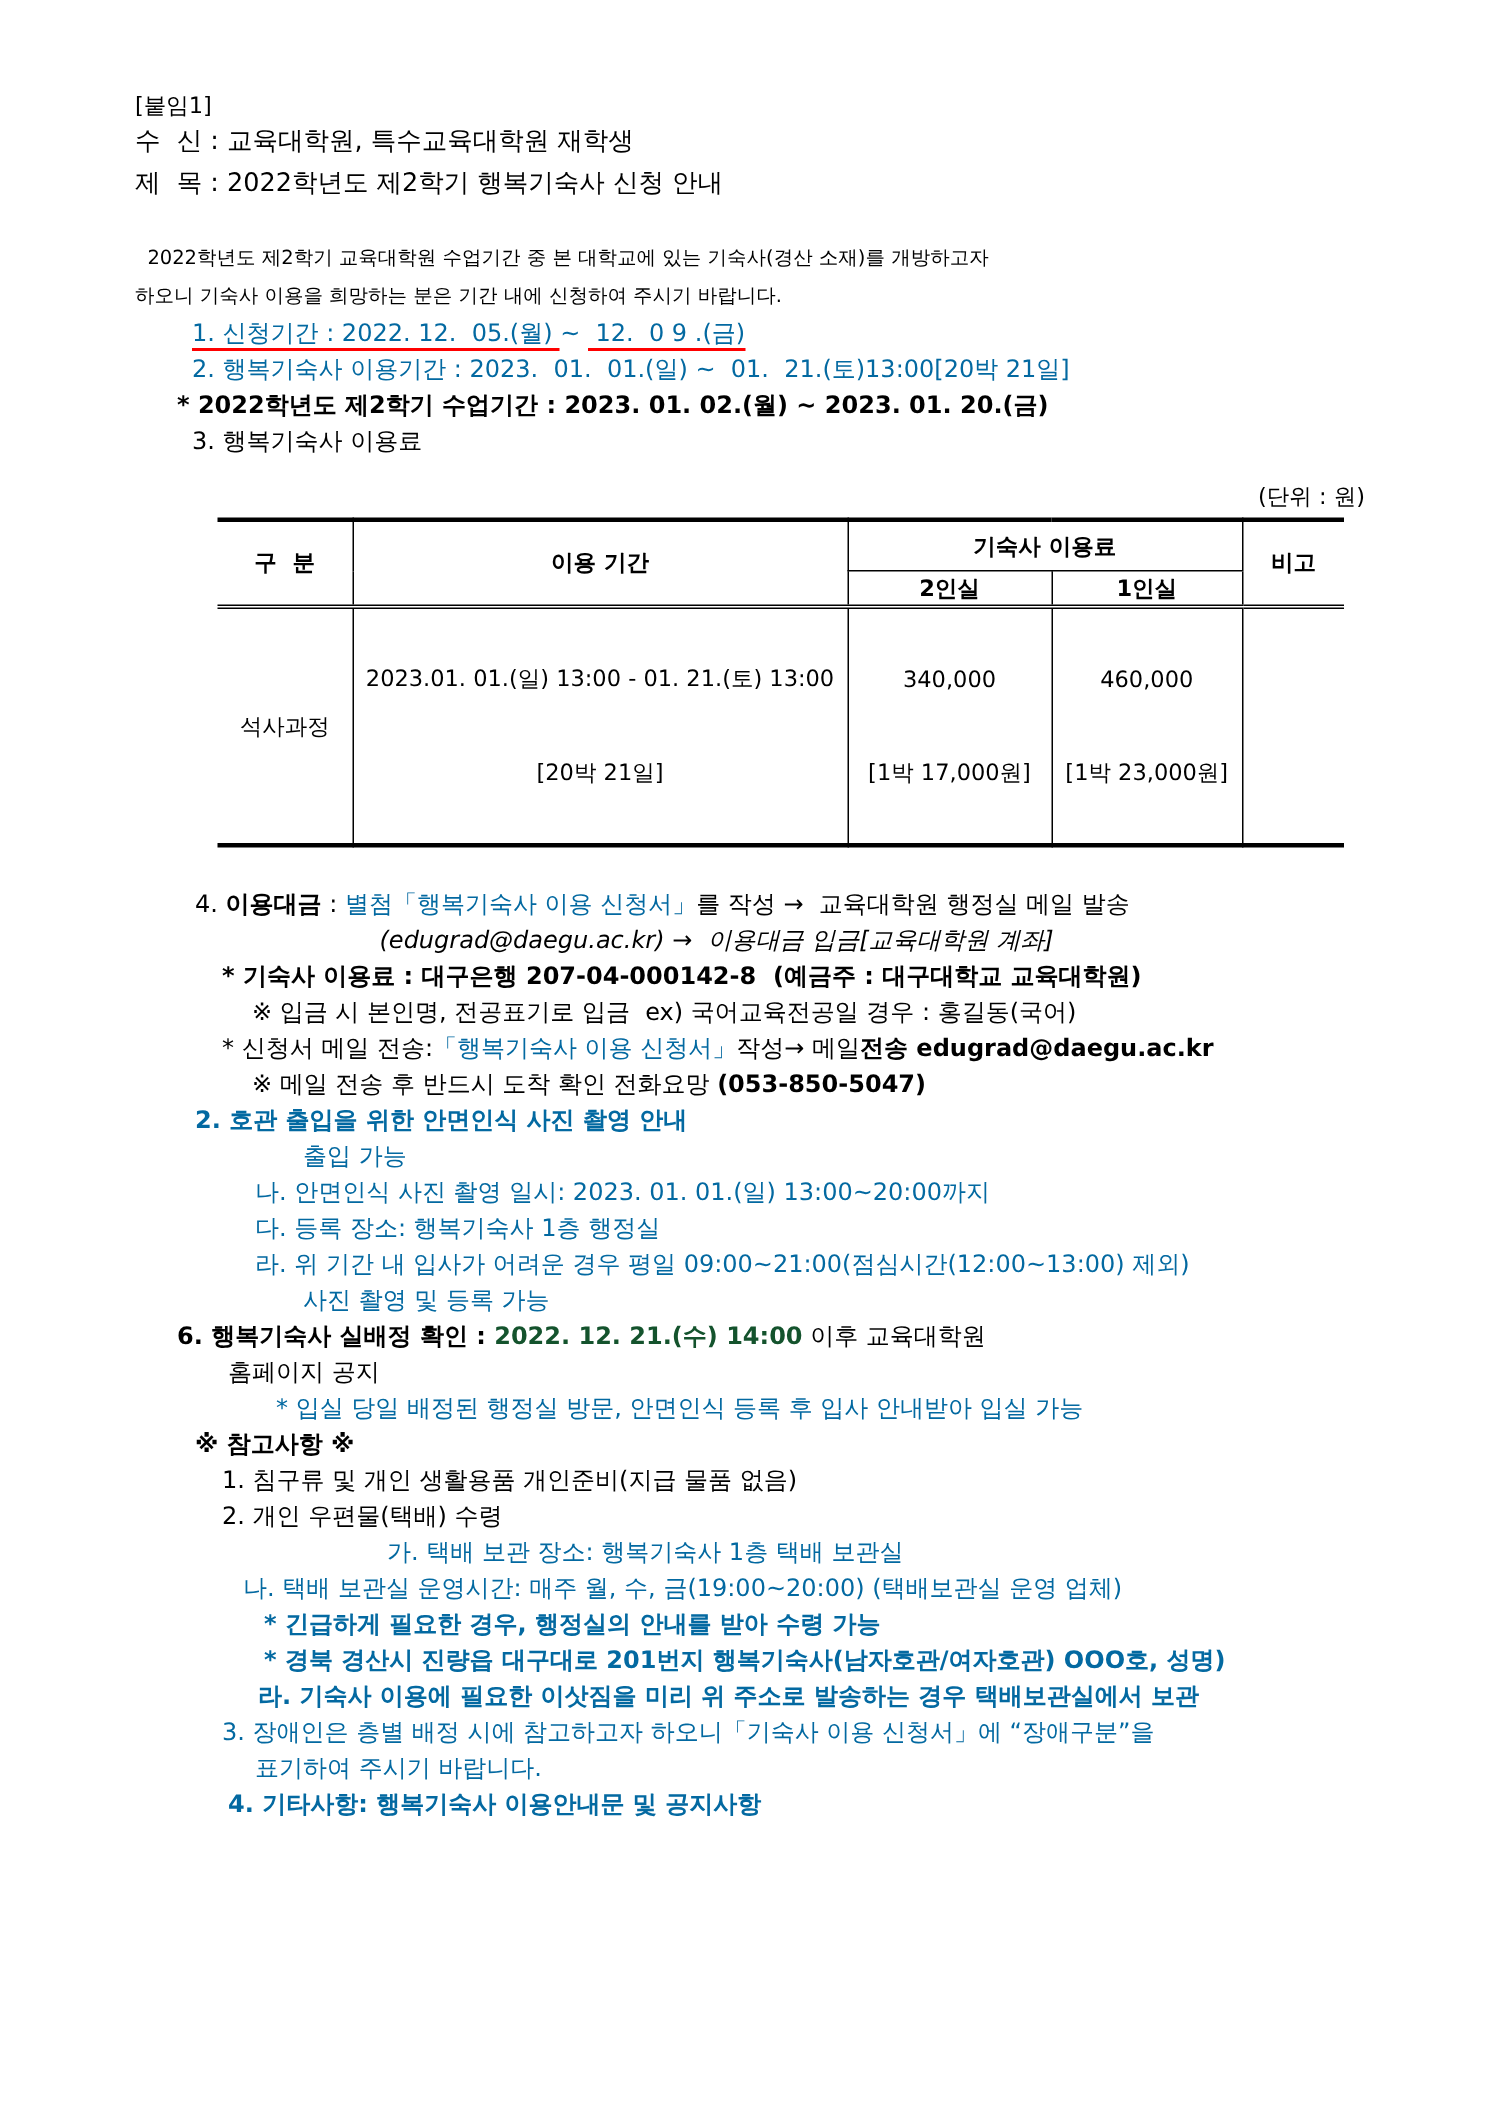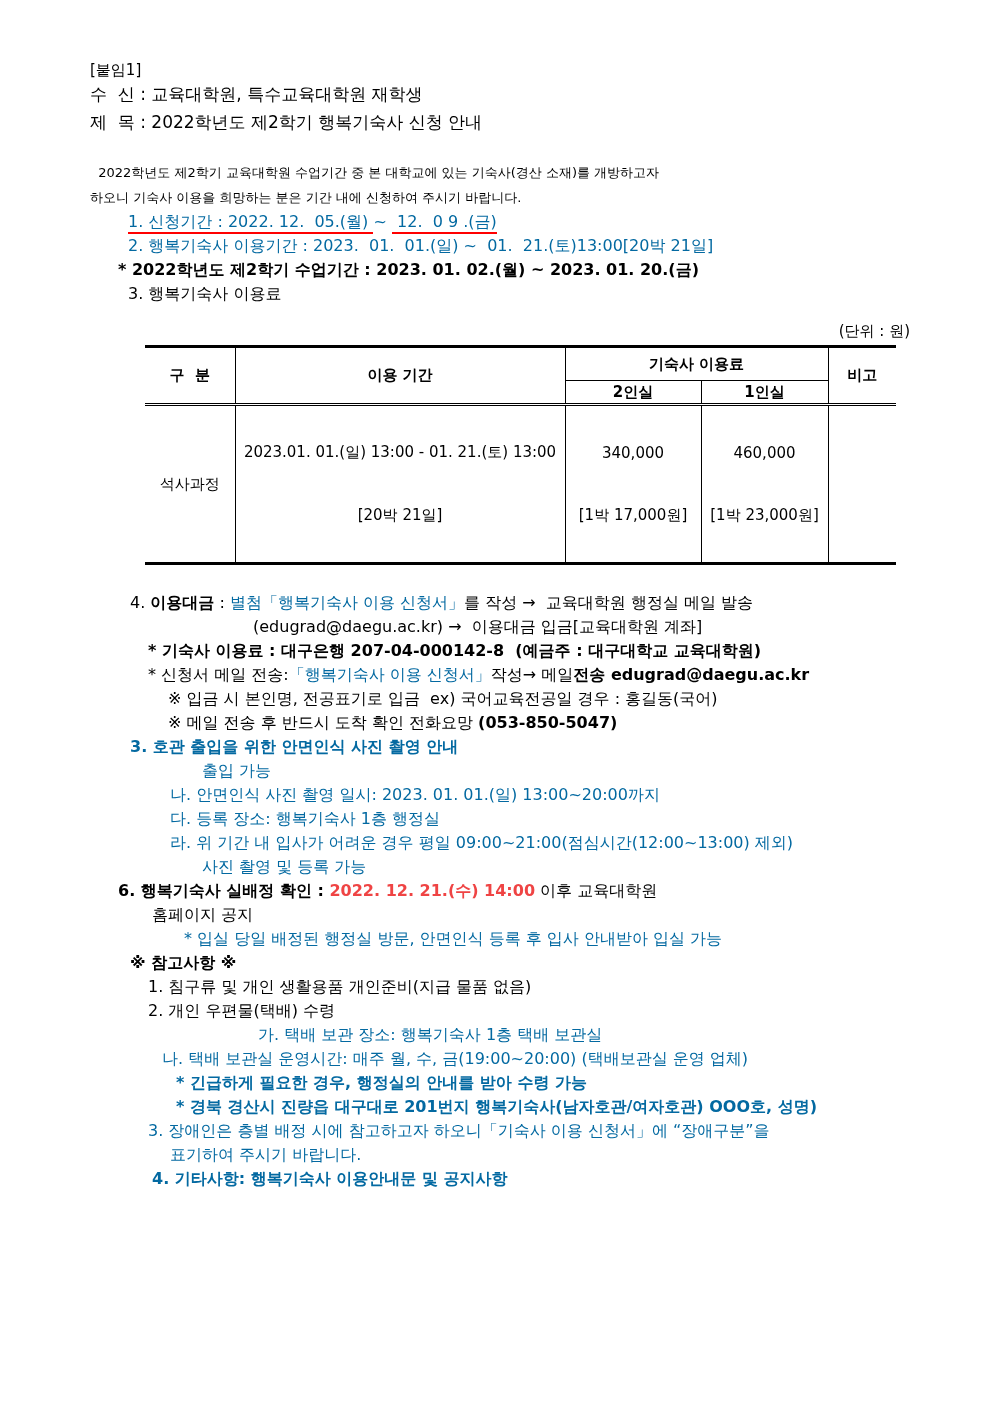--- a/index.html
+++ b/index.html
@@ -5,36 +5,36 @@
   html,body { margin:0; padding:0; background:#ffffff; }
   .page {
     width:992px; height:1403px; box-sizing:border-box;
     padding:60px 80px 11px 90px;
     font-family:"DejaVu Sans","Liberation Sans",sans-serif;
     font-size:16px; color:#000;
     position:relative; overflow:hidden;
   }
   .line { white-space:pre; line-height:24px; }
   .blue { color:#0369a1; }
-  .red  { color:#ef4444; }
+  .red  { color:#14532d; }
   .b    { font-weight:bold; }
   .ured { border-bottom:2px solid #ff0000; padding-bottom:1px; }
 
   .tag   { font-size:15px; line-height:20px; }
   .title { font-size:36px; font-weight:bold; text-align:center;
            letter-spacing:5px; margin:16px 0 30px 0; white-space:pre; }
   .meta  { font-size:17px; line-height:28px; white-space:pre; }
   .intro { margin-top:24px; font-size:13px; }
   .intro .line { line-height:25px; }
 
   .i1  { padding-left:38px; }
   .i1n { padding-left:28px; }
   .i2s { padding-left:58px; }
   .i2n { padding-left:78px; }
-  .i2c { padding-left:163px; }
+  .i2c { padding-left:163px;font-style:italic; }
   .i3  { padding-left:80px; }
   .i3w { padding-left:112px; }
   .i6a { padding-left:62px; }
   .i6s { padding-left:94px; }
   .r0  { padding-left:40px; }
   .r1  { padding-left:58px; }
   .r2g { padding-left:168px; }
   .r2  { padding-left:72px; }
   .r2s { padding-left:86px; }
   .r2r { padding-left:82px; }
@@ -120,27 +120,27 @@
       </td>
       <td class="vl"></td>
     </tr>
   </tbody>
     </table>
 
   <div class="sec">
     <div class="line r0"><span>4. </span><span class="b">이용대금</span><span> : </span><span class="blue">별첨「행복기숙사 이용 신청서」</span><span>를 작성 →  교육대학원 행정실 메일 발송</span></div>
     <div class="line i2c">(edugrad@daegu.ac.kr) →  이용대금 입금[교육대학원 계좌]</div>
     <div class="line i2s b">* 기숙사 이용료 : 대구은행 207-04-000142-8  (예금주 : 대구대학교 교육대학원)</div>
+    <div class="line i2n">※ 입금 시 본인명, 전공표기로 입금  ex) 국어교육전공일 경우 : 홍길동(국어)</div>
     <div class="line i2s"><span>* 신청서 메일 전송:</span><span class="blue">「행복기숙사 이용 신청서」</span><span>작성→ 메일</span><span class="b">전송 edugrad@daegu.ac.kr</span></div>
-    <div class="line i2n">※ 입금 시 본인명, 전공표기로 입금  ex) 국어교육전공일 경우 : 홍길동(국어)</div>
     <div class="line i2n"><span>※ 메일 전송 후 반드시 도착 확인 전화요망 </span><span class="b">(053-850-5047)</span></div>
   </div>
 
   <div>
-    <div class="line r0 blue b">3. 호관 출입을 위한 안면인식 사진 촬영 안내</div>
+    <div class="line r0 blue b">2. 호관 출입을 위한 안면인식 사진 촬영 안내</div>
     <div class="line i3w blue">출입 가능</div>
     <div class="line i3 blue">나. 안면인식 사진 촬영 일시: 2023. 01. 01.(일) 13:00~20:00까지</div>
     <div class="line i3 blue">다. 등록 장소: 행복기숙사 1층 행정실</div>
     <div class="line i3 blue">라. 위 기간 내 입사가 어려운 경우 평일 09:00~21:00(점심시간(12:00~13:00) 제외)</div>
     <div class="line i3w blue">사진 촬영 및 등록 가능</div>
   </div>
 
   <div>
     <div class="line i1n"><span class="b">6. 행복기숙사 실배정 확인 : </span><span class="red b">2022. 12. 21.(수) 14:00</span><span> 이후 교육대학원</span></div>
     <div class="line i6a">홈페이지 공지</div>
@@ -148,18 +148,19 @@
   </div>
 
   <div>
     <div class="line r0 b">※ 참고사항 ※</div>
     <div class="line r1">1. 침구류 및 개인 생활용품 개인준비(지급 물품 없음)</div>
     <div class="line r1">2. 개인 우편물(택배) 수령</div>
     <div class="line r2g blue">가. 택배 보관 장소: 행복기숙사 1층 택배 보관실</div>
     <div class="line r2 blue">나. 택배 보관실 운영시간: 매주 월, 수, 금(19:00~20:00) (택배보관실 운영 업체)</div>
     <div class="line r2s blue b">* 긴급하게 필요한 경우, 행정실의 안내를 받아 수령 가능</div>
     <div class="line r2s blue b">* 경북 경산시 진량읍 대구대로 201번지 행복기숙사(남자호관/여자호관) OOO호, 성명)</div>
+    <div class="line r2r blue b">라. 기숙사 이용에 필요한 이삿짐을 미리 위 주소로 발송하는 경우 택배보관실에서 보관</div>
     <div class="line r1 blue">3. 장애인은 층별 배정 시에 참고하고자 하오니「기숙사 이용 신청서」에 “장애구분”을</div>
     <div class="line r3w blue">표기하여 주시기 바랍니다.</div>
     <div class="line r4 blue b">4. 기타사항: 행복기숙사 이용안내문 및 공지사항</div>
   </div>
 
 </div>
 
 </body></html>

